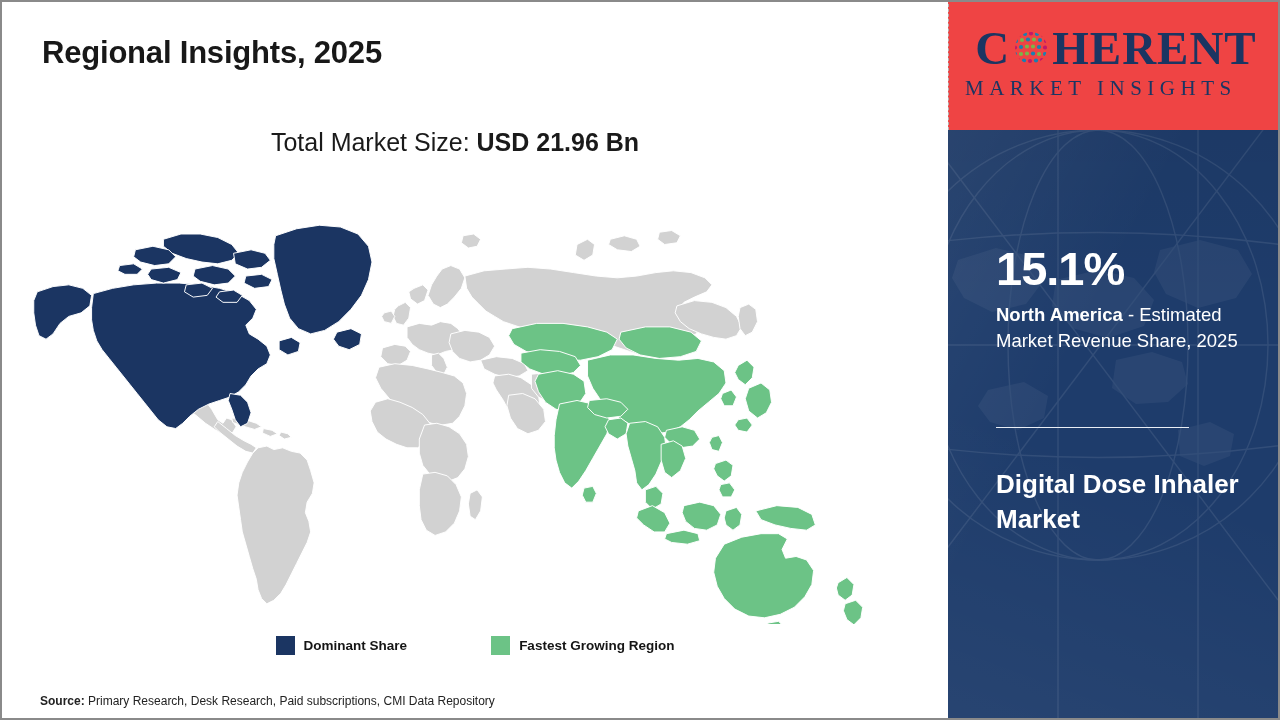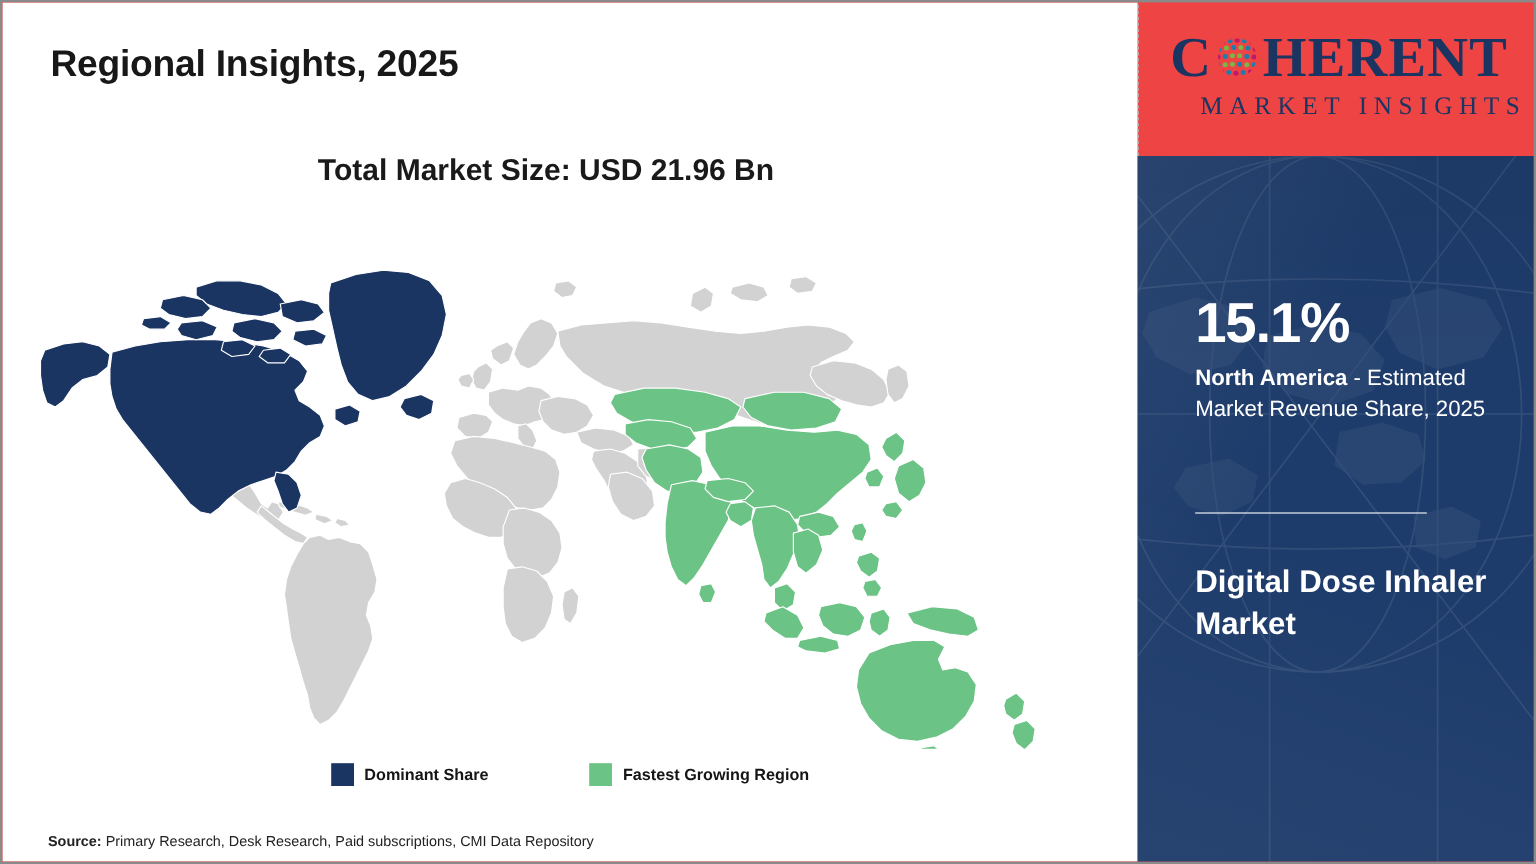--- a/index.html
+++ b/index.html
@@ -42,21 +42,21 @@
   #market-size-line {
     position: absolute;
     left: 0;
     top: 126px;
     width: 906px;
     text-align: center;
     font-size: 25px;
     color: #1a1a1a;
     white-space: nowrap;
   }
-  #market-size-label { font-weight: 700; }
+  #market-size-label { font-weight: 400; }
   #market-size-value { font-weight: bold; }
 
   
   #map-wrap {
     position: absolute;
     left: 30px;
     top: 182px;
     width: 885px;
     height: 440px;
   }
@@ -136,21 +136,21 @@
     letter-spacing: 1px;
   }
   #logo-globe {
     display: inline-block;
     width: 40px;
     height: 40px;
     margin: 0 1px;
     vertical-align: middle;
   }
   #logo-tagline {
-    text-align: right;
+    text-align: left;
     font-family: "Liberation Serif", serif;
     font-size: 21px;
     color: #1b3562;
     letter-spacing: 5.5px;
     margin-top: 2px;
     padding-left: 5px;
   }
 
   
   #right-panel {

